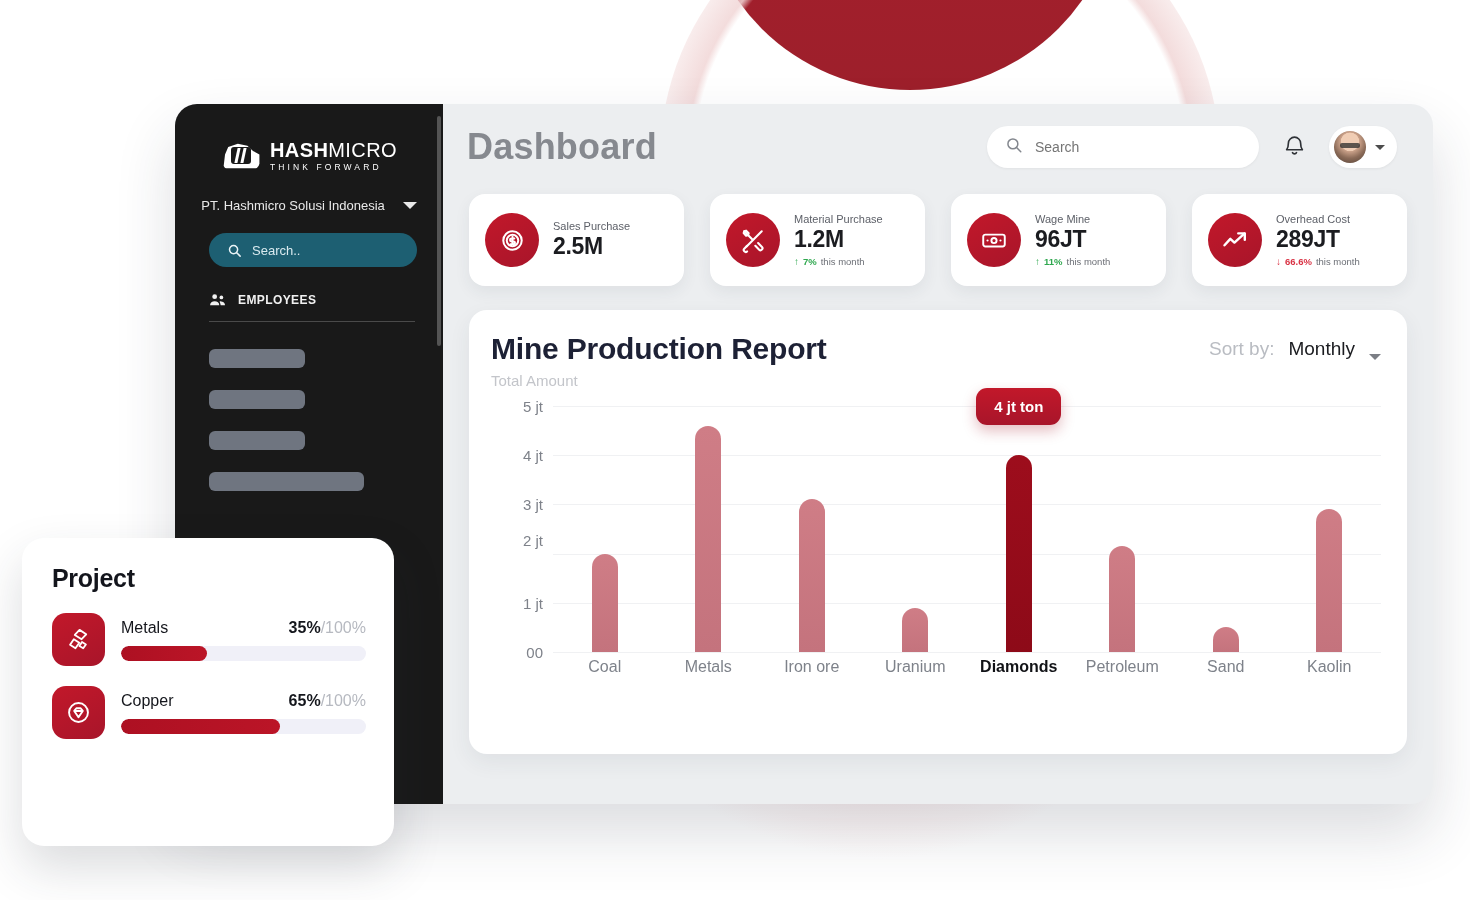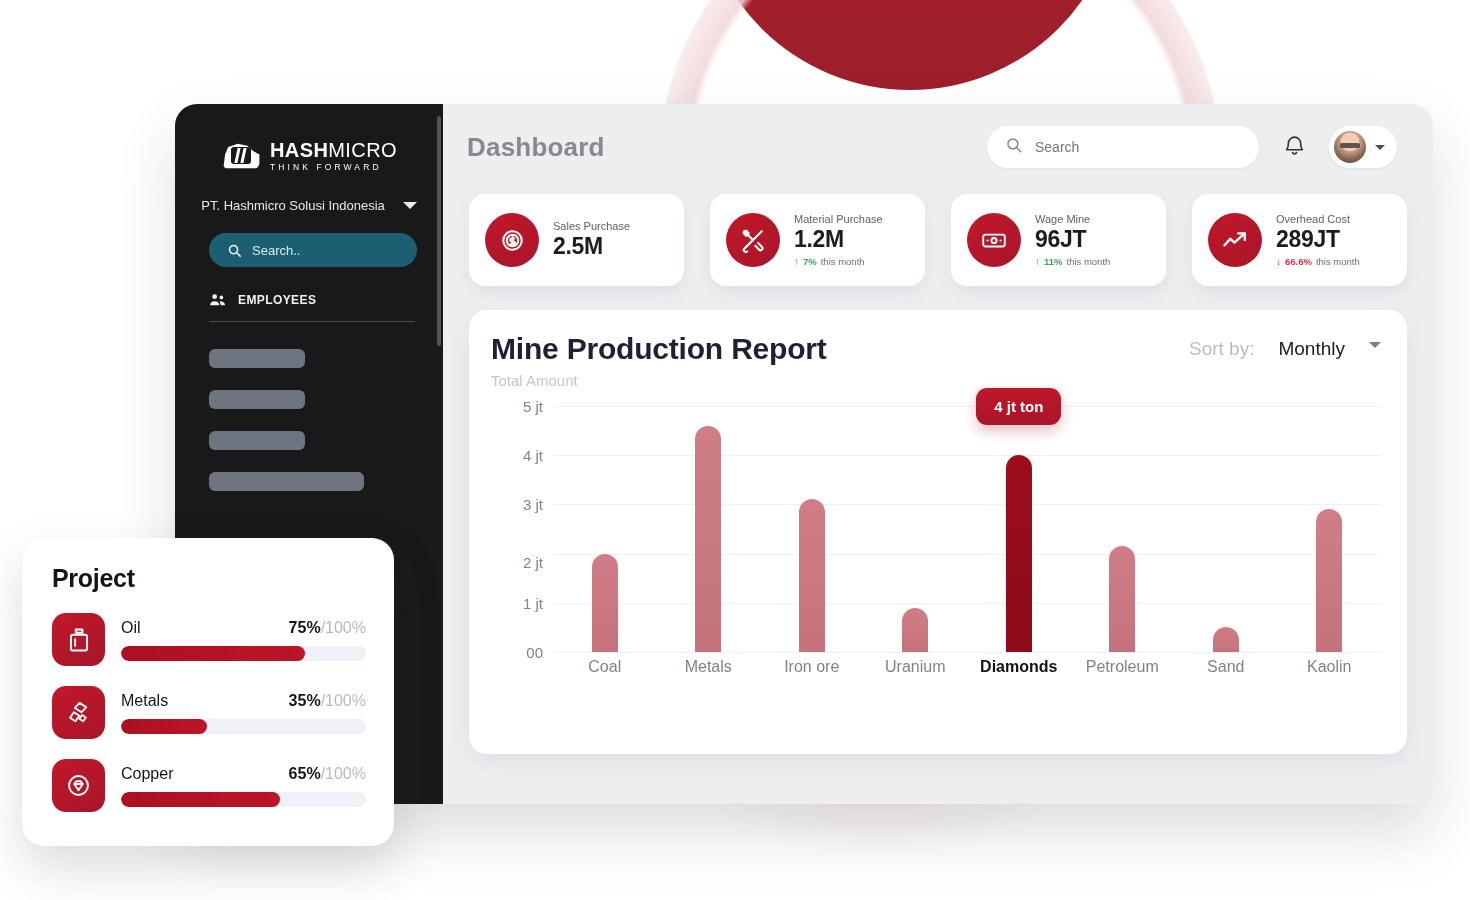--- a/index.html
+++ b/index.html
@@ -147,21 +147,21 @@
   }
 
   
   .main { flex: 1; position: relative; padding: 0; overflow: hidden; }
 
   .topbar {
     height: 86px; display:flex; align-items:center;
     padding: 0 36px 0 24px; gap: 18px;
   }
   .page-title {
-    font-size: 26px; font-weight: 700; color:#86898f; letter-spacing:.2px;
+    font-size: 36px; font-weight: 700; color:#86898f; letter-spacing:.2px;
     flex: 0 0 auto;
   }
   .topbar-spacer { flex: 1; }
   .top-search {
     width: 272px; height: 42px; background:#fff; border-radius:21px;
     display:flex; align-items:center; gap:12px; padding: 0 18px;
     box-shadow: 0 1px 3px rgba(0,0,0,.05);
   }
   .top-search input {
     border:0; outline:0; background:transparent; font-size:14px; color:#8b8f96;
@@ -209,21 +209,21 @@
   .chart-panel {
     margin: 24px 26px 0 26px;
     background:#fff; border-radius: 18px;
     box-shadow: 0 8px 22px rgba(45,50,65,.07);
     height: 444px; padding: 22px 26px 14px 22px;
     position: relative;
   }
   .chart-head { display:flex; align-items:flex-start; }
   .chart-title { font-size: 30px; font-weight:700; color:#1d2135; letter-spacing:-.2px; }
   .chart-sub { font-size: 15px; color:#c3c5ca; margin-top: 6px; }
-  .sortby { margin-left:auto; display:flex; align-items:flex-start; gap:24px; padding-top: 6px; }
+  .sortby { margin-left:auto; display:flex; align-items:flex-end; gap:14px; padding-top: 6px; }
   .sortby .lab { font-size:19px; color:#b9bcc2; }
   .sortby .val { font-size:19px; color:#1b1c20; font-weight:500; }
   .sortby .cv { width:0;height:0;border-left:6px solid transparent;border-right:6px solid transparent;border-top:6px solid #7b7e85; margin-top:4px;}
 
   .plot { position:absolute; left:22px; right:26px; top: 96px; bottom: 14px; }
   .y-axis { position:absolute; left:0; top:0; width:58px; height: 246px; }
   .y-tick {
     position:absolute; right:6px; font-size:15px; color:#7e828a; transform: translateY(-50%);
     white-space:nowrap;
   }
@@ -459,21 +459,21 @@
             <span class="val">Monthly</span>
             <span class="cv"></span>
           </div>
         </div>
 
         <div class="plot">
           <div class="y-axis" id="yaxis">
               <div class="y-tick" style="top: 0px;">5 jt</div>
               <div class="y-tick" style="top: 49.2px;">4 jt</div>
               <div class="y-tick" style="top: 98.4px;">3 jt</div>
-              <div class="y-tick" style="top: 156px;">2 jt</div>
+              <div class="y-tick" style="top: 134px;">2 jt</div>
               <div class="y-tick" style="top: 196.8px;">1 jt</div>
               <div class="y-tick" style="top: 246px;">00</div>
             </div>
           <div class="grid" id="grid">
               <div class="gridline" style="top: 0px;"></div>
               <div class="gridline" style="top: 49.2px;"></div>
               <div class="gridline" style="top: 98.4px;"></div>
               <div class="gridline" style="top: 147.6px;"></div>
               <div class="gridline" style="top: 196.8px;"></div>
               <div class="gridline" style="top: 246px;"></div>
@@ -517,38 +517,20 @@
           <div class="tooltip" id="tip" style="left: 485.25px; top: -17.8px;">4 jt ton</div>
         </div>
       </div>
 
     </section>
   </div>
 
   <div class="project-card">
     <div class="project-title">Project</div>
 
-    <div class="proj-row">
-      <div class="proj-icon">
-        <svg width="26" height="28" viewBox="0 0 24 26" fill="none" stroke="#fff" stroke-width="1.8" stroke-linejoin="round">
-            <path d="M9 3.2h6.2v3.1H9z"></path>
-            <path d="M6.3 8.2h11.4a1.8 1.8 0 0 1 1.8 1.8v11a1.8 1.8 0 0 1-1.8 1.8H6.3a1.8 1.8 0 0 1-1.8-1.8v-11a1.8 1.8 0 0 1 1.8-1.8z"></path>
-            <path d="M8.4 11.6v7.6"></path>
-          </svg>
-      </div>
-      <div class="proj-body">
-        <div class="proj-top">
-          <span class="proj-name">Oil</span>
-          <span class="proj-pct"><span>75%</span><span class="den">/100%</span></span>
-        </div>
-        <div class="proj-track">
-          <div class="proj-fill" style="width: 75%;"></div>
-        </div>
-      </div>
-    </div>
 
     <div class="proj-row">
       <div class="proj-icon">
         <svg width="28" height="28" viewBox="0 0 26 26" fill="none" stroke="#fff" stroke-width="1.7" stroke-linejoin="round">
             <path d="M13.5 3.6l6.2 4.1-4.3 4.6-6.3-4z"></path>
             <path d="M5.2 12.3l5.1 3.3-3.6 5.1-5.0-3.2z" transform="translate(3,0)"></path>
             <path d="M15.8 14.9l3.6 2.3-2.5 3.5-3.5-2.2z"></path>
           </svg>
       </div>
       <div class="proj-body">

